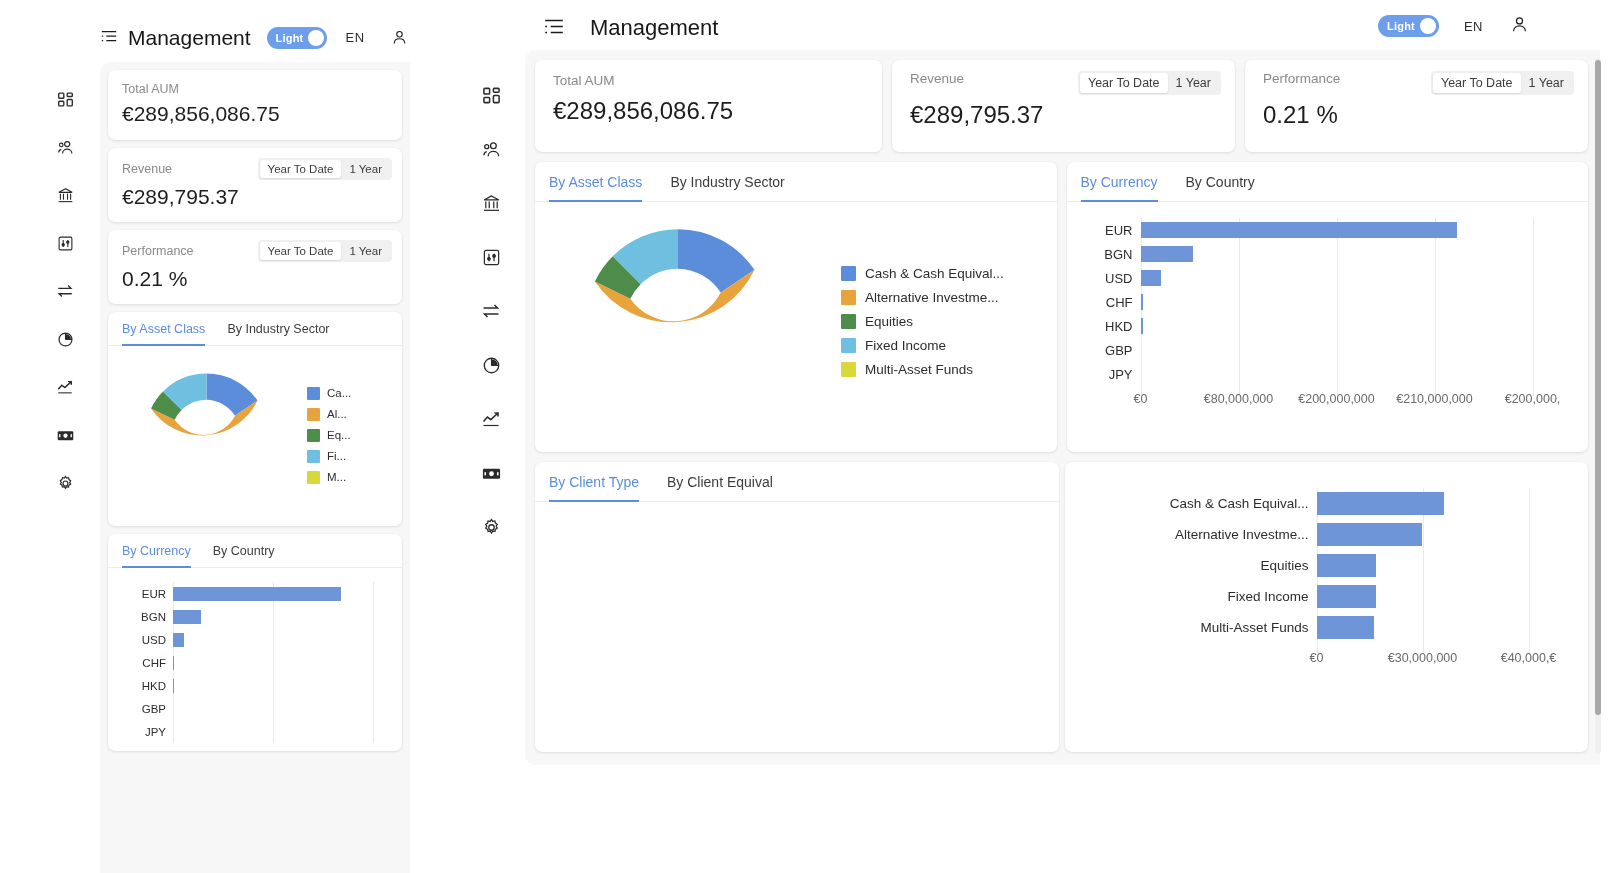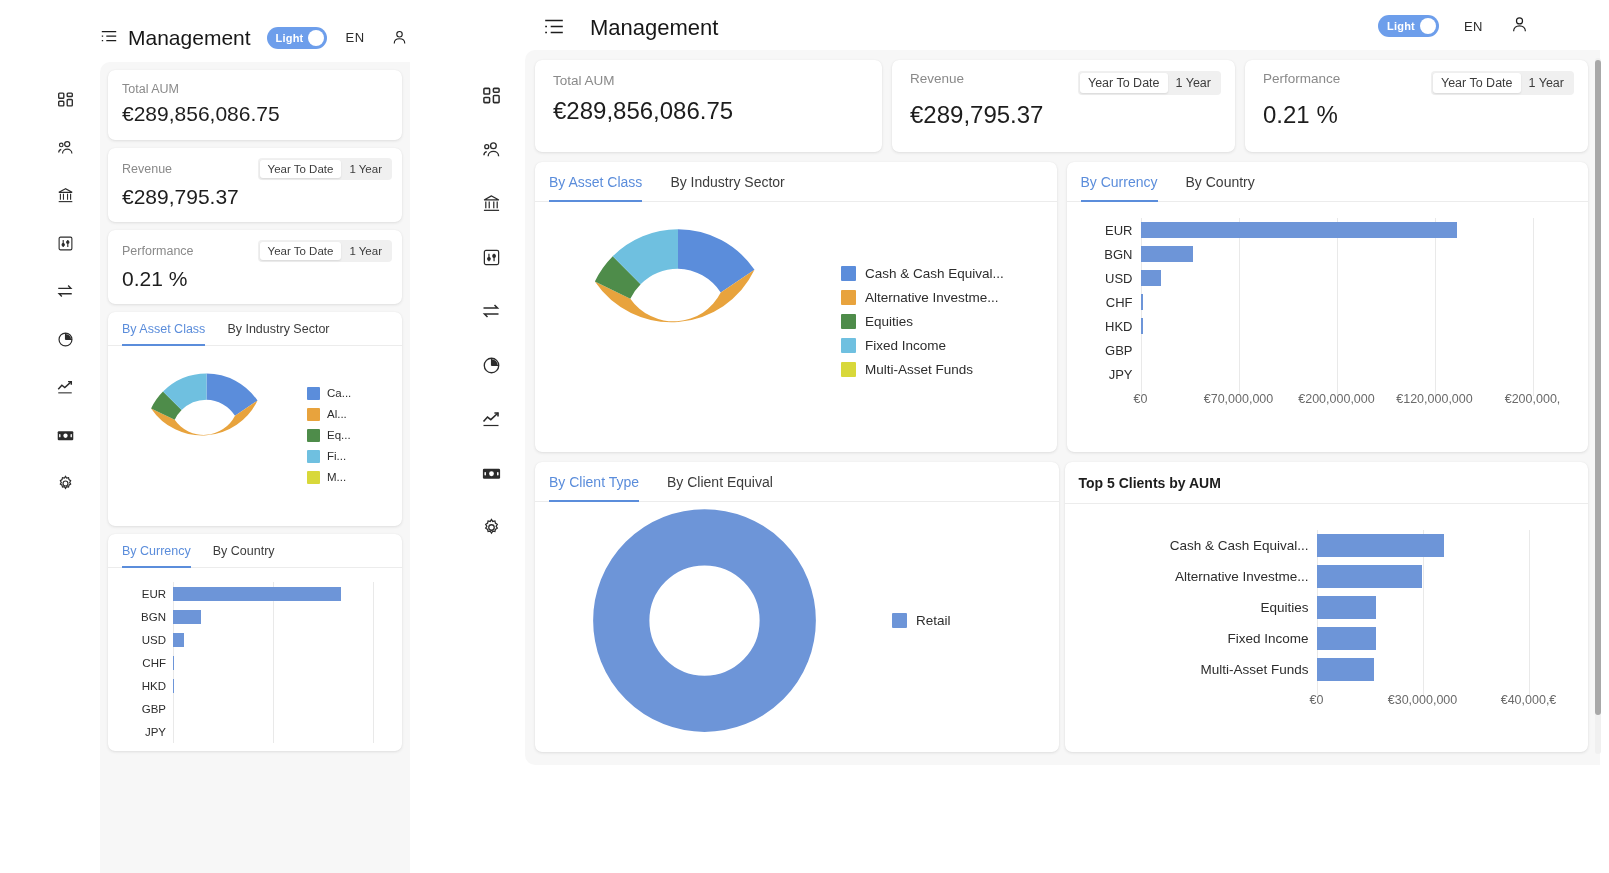--- a/index.html
+++ b/index.html
@@ -512,54 +512,40 @@
               </div>
               <div class="hbar-row" style="height:24px;">
                 <span class="hbar-cat" style="width:52px;font-size:13px;margin-right:8px;">JPY</span>
                 <span class="hbar-track" style="height:16px;max-width:400px;">
                     <span class="hbar-fill" style="width:0%;display:block;"></span>
                   </span>
               </div>
 
               <div class="axis-row" style="height:26px;margin-top:6px;">
                 <span class="axis-lbl" style="left:60px;font-size:12.5px;">€0</span>
-                <span class="axis-lbl" style="left:158px;font-size:12.5px;">€70,000,000</span>
+                <span class="axis-lbl" style="left:158px;font-size:12.5px;">€80,000,000</span>
                 <span class="axis-lbl" style="left:256px;font-size:12.5px;">€200,000,000</span>
-                <span class="axis-lbl" style="left:354px;font-size:12.5px;">€120,000,000</span>
+                <span class="axis-lbl" style="left:354px;font-size:12.5px;">€210,000,000</span>
                 <span class="axis-lbl" style="left:452px;font-size:12.5px;">€200,000,</span>
               </div>
             </div>
           </div>
         </div>
       </div>
 
       <div style="display:flex;gap:6px;margin-top:10px;height:290px;">
 
         <div class="card" style="flex:1;">
           <div class="tabs" style="padding:0 14px;">
             <div class="tab active" style="font-size:14px;padding:12px 0 11px;">By Client Type</div>
             <div class="tab" style="font-size:14px;padding:12px 0 11px;margin-left:28px;">By Client Equival</div>
           </div>
-          <div style="display:flex;align-items:center;padding:6px 16px 10px 0;height:240px;">
-            <svg width="235" height="225" viewBox="0 0 200 200" style="margin-left:52px;">
-              <circle cx="100" cy="100" r="74" fill="none" stroke="#6d95d8" stroke-width="50"></circle>
-            </svg>
-            <div class="legend" style="margin-left:70px;">
-              <div class="legend-row">
-                <span class="legend-swatch" style="width:15px;height:15px;background:#6d95d8;"></span>
-                <span class="legend-text" style="font-size:13.5px;margin-left:9px;">Retail</span>
-              </div>
-            </div>
-          </div>
         </div>
 
         <div class="card" style="flex:1;">
-          <div style="padding:12px 14px 11px;border-bottom:1px solid #ececec;">
-            <span class="panel-title" style="font-size:14px;">Top 5 Clients by AUM</span>
-          </div>
           <div class="hbar-chart" style="padding:26px 0 0 14px;">
             <div style="position:relative;">
               <div class="grid-line" style="left:238px;bottom:24px;"></div>
               <div class="grid-line" style="left:344px;bottom:24px;"></div>
               <div class="grid-line" style="left:450px;bottom:24px;"></div>
 
               <div class="hbar-row" style="height:31px;">
                 <span class="hbar-cat" style="width:230px;font-size:13.5px;margin-right:8px;">Cash &amp; Cash Equival...</span>
                 <span class="hbar-track" style="height:23px;max-width:275px;">
                     <span class="hbar-fill" style="width:47%;display:block;"></span>

